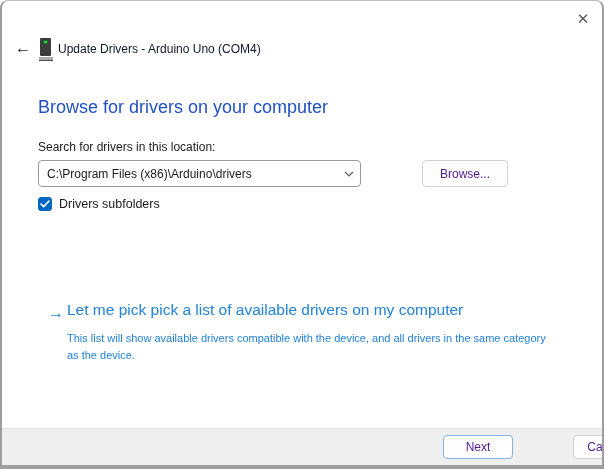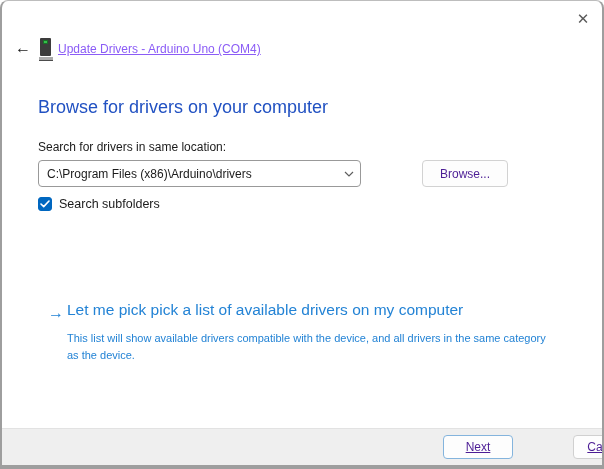--- a/index.html
+++ b/index.html
@@ -20,21 +20,21 @@
   }
   .back-btn {
     position:absolute; left:8px; top:36px; width:26px; height:22px;
     display:flex; align-items:center; justify-content:center;
     color:#191919; font-size:16px; background:transparent; border:none;
   }
   .device-icon { position:absolute; left:37px; top:37px; width:14px; height:23px; }
   .device-icon .tower { position:absolute; left:1px; top:0; width:11px; height:18px; background:#3c3c3c; border-radius:1px; }
   .device-icon .light { position:absolute; left:4px; top:2px; width:5px; height:4px; background:#35c24a; border:1px solid #1c6e2a; }
   .device-icon .base  { position:absolute; left:0; bottom:0; width:14px; height:4px; background:#ababab; border-bottom:1px solid #4c4c4c; }
-  .dlg-title { position:absolute; left:56px; top:41px; font-size:12px; color:#8b5cf6;text-decoration:underline; }
+  .dlg-title { position:absolute; left:56px; top:41px; font-size:12px; color:#0f172a; }
   .heading { position:absolute; left:36px; top:96px; font-size:18px; color:var(--heading-blue,#2151c2); }
   .search-label { position:absolute; left:36px; top:139px; font-size:12px; color:#1b1b1b; }
   .combobox {
     position:absolute; left:36px; top:159px; width:323px; height:27px;
     border:1px solid #999; border-radius:4px; background:#fff;
     display:flex; align-items:center;
   }
   .combobox input {
     flex:1; border:none; outline:none; font-family:inherit; font-size:12px;
     color:#1b1b1b; padding:0 0 0 8px; background:transparent; height:100%;
@@ -53,21 +53,21 @@
   }
   .checkbox[data-checked="true"] { background:var(--accent,#0067c0); }
   .check-label { font-size:12.5px; color:#1b1b1b; }
   .pick-arrow { position:absolute; left:46px; top:303px; font-size:16px; color:var(--link-blue,#2383d5); }
   .pick-link { position:absolute; left:65px; top:300px; font-size:15.5px; color:var(--link-blue,#2383d5); cursor:pointer; }
   .pick-desc { position:absolute; left:65px; top:329px; width:482px; font-size:11px; line-height:1.55; color:var(--link-blue,#2383d5); }
   .footer {
     position:absolute; left:0; right:0; bottom:0; height:37px;
     background:var(--footer-bg,#efefef); border-top:1px solid #e2e2e2;
   }
-  .footer .btn { top:6px; height:24px;text-decoration:underline; }
+  .footer .btn { top:6px; height:24px; }
   .next-btn { left:441px; width:70px; border:1px solid #84b4dd; }
   .cancel-btn { left:527px; width:66px; border:1px solid #d0d0d0;margin-left:44px; }
 </style>
 </head>
 <body>
 
 <div class="window">
 
   <button class="close-btn">
     <span>✕</span>
@@ -80,40 +80,40 @@
   <div class="device-icon">
     <div class="tower"></div>
     <div class="light"></div>
     <div class="base"></div>
   </div>
 
   <div class="dlg-title">Update Drivers - Arduino Uno (COM4)</div>
 
   <div class="heading">Browse for drivers on your computer</div>
 
-  <div class="search-label">Search for drivers in same location:</div>
+  <div class="search-label">Search for drivers in this location:</div>
 
   <div class="combobox">
     <input type="text" value="C:\Program Files (x86)\Arduino\drivers" style="">
     <span class="chev">
       <svg width="10" height="6" viewBox="0 0 10 6">
           <path d="M1 1 L5 5 L9 1" fill="none" stroke="#5f5f5f" stroke-width="1.2"></path>
         </svg>
     </span>
   </div>
 
   <button class="btn browse-btn">Browse...</button>
 
   <div class="check-row">
     <span class="checkbox" data-checked="true">
       <svg width="10" height="8" viewBox="0 0 10 8">
         <path d="M1 4 L3.7 6.6 L9 1" fill="none" stroke="#fff" stroke-width="1.6" stroke-linecap="round" stroke-linejoin="round"></path>
       </svg>
     </span>
-    <span class="check-label">Search subfolders</span>
+    <span class="check-label">Drivers subfolders</span>
   </div>
 
   <span class="pick-arrow">→</span>
   <div class="pick-link">Let me pick pick a list of available drivers on my computer</div>
   <div class="pick-desc">This list will show available drivers compatible with the device, and all drivers in the same category as the device.</div>
 
   <div class="footer">
     <button class="btn next-btn">Next</button>
     <button class="btn cancel-btn">Cancel</button>
   </div>

